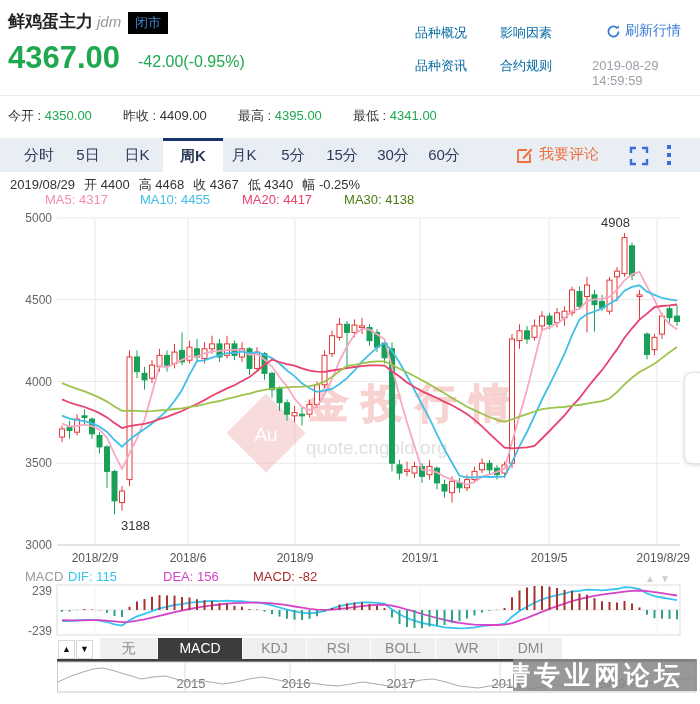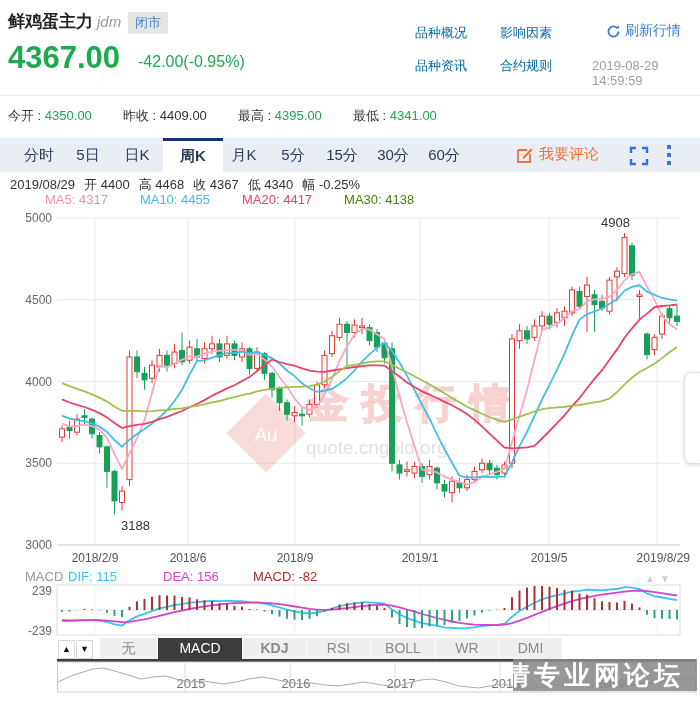--- a/index.html
+++ b/index.html
@@ -2,21 +2,21 @@
 <html><head>
 <meta charset="utf-8">
 <style>
   html,body{margin:0;padding:0;}
   body{width:700px;height:704px;position:relative;overflow:hidden;background:#fff;
        font-family:"Liberation Sans","DejaVu Sans",sans-serif;}
   .abs{position:absolute;}
   
   .title{left:8px;top:10px;font-size:17px;font-weight:bold;color:#222;}
   .code{font-weight:normal;color:#999;font-size:15px;margin-left:4px;font-style:italic;}
-  .badge{left:128px;top:12px;background:#e5e5e5;color:#3f86cf;font-size:13px;padding:2px 7px;}
+  .badge{left:128px;top:12px;background:#000000;color:#3f86cf;font-size:13px;padding:2px 7px;}
   .price{left:8px;top:40px;font-size:31px;font-weight:bold;color:#1fa84f;}
   .change{left:138px;top:53px;font-size:16px;color:#1fa84f;}
   .hlink{font-size:13px;color:#0369a1;cursor:pointer;}
   .refresh{left:606px;top:22px;font-size:14px;color:#3a7bd5;cursor:pointer;display:flex;align-items:center;gap:4px;}
   .timestamp{left:592px;top:58px;font-size:13px;color:#9aa0a8;}
   .hr{left:0;top:95px;width:700px;height:1px;background:#ececec;}
   
   .stats{left:8px;top:107px;font-size:13px;}
   .stats span.lbl{color:#333;}
   .stats .v-green{color:#1fa84f;}
@@ -431,21 +431,21 @@
       <line x1="669.5" x2="669.5" y1="405" y2="413.9384585765715" stroke-width="2" stroke="#2fa08a"></line>
       <line x1="677" x2="677" y1="405" y2="414.19805187023206" stroke-width="2" stroke="#2fa08a"></line>
     </g>
   </svg>
 
 <div class="abs arrowbtn" style="left:58px;">▲</div>
 <div class="abs arrowbtn" style="left:76px;">▼</div>
 <div id="itabs">
     <div class="itab" style="left: 100px; width: 57px;">无</div>
     <div class="itab active" style="left: 158px; width: 84px;">MACD</div>
-    <div class="itab" style="left: 243px; width: 63px; font-weight: bold;">KDJ</div>
+    <div class="itab" style="left: 243px; width: 63px;">KDJ</div>
     <div class="itab" style="left: 307px; width: 63px; text-align: center;">RSI</div>
     <div class="itab" style="left: 371px; width: 64px;">BOLL</div>
     <div class="itab" style="left: 436px; width: 62px;">WR</div>
     <div class="itab" style="left: 499px; width: 63px;">DMI</div>
   </div>
 
 <svg id="navsvg" class="abs" width="639" height="36">
     <rect x="0" y="0" width="639" height="3" fill="#3f3f3f"></rect>
     <rect x="0.5" y="3" width="638" height="30" fill="#fff" stroke="#ccc"></rect>
     <line x1="128" x2="128" y1="3" y2="33" stroke="#ddd"></line>

